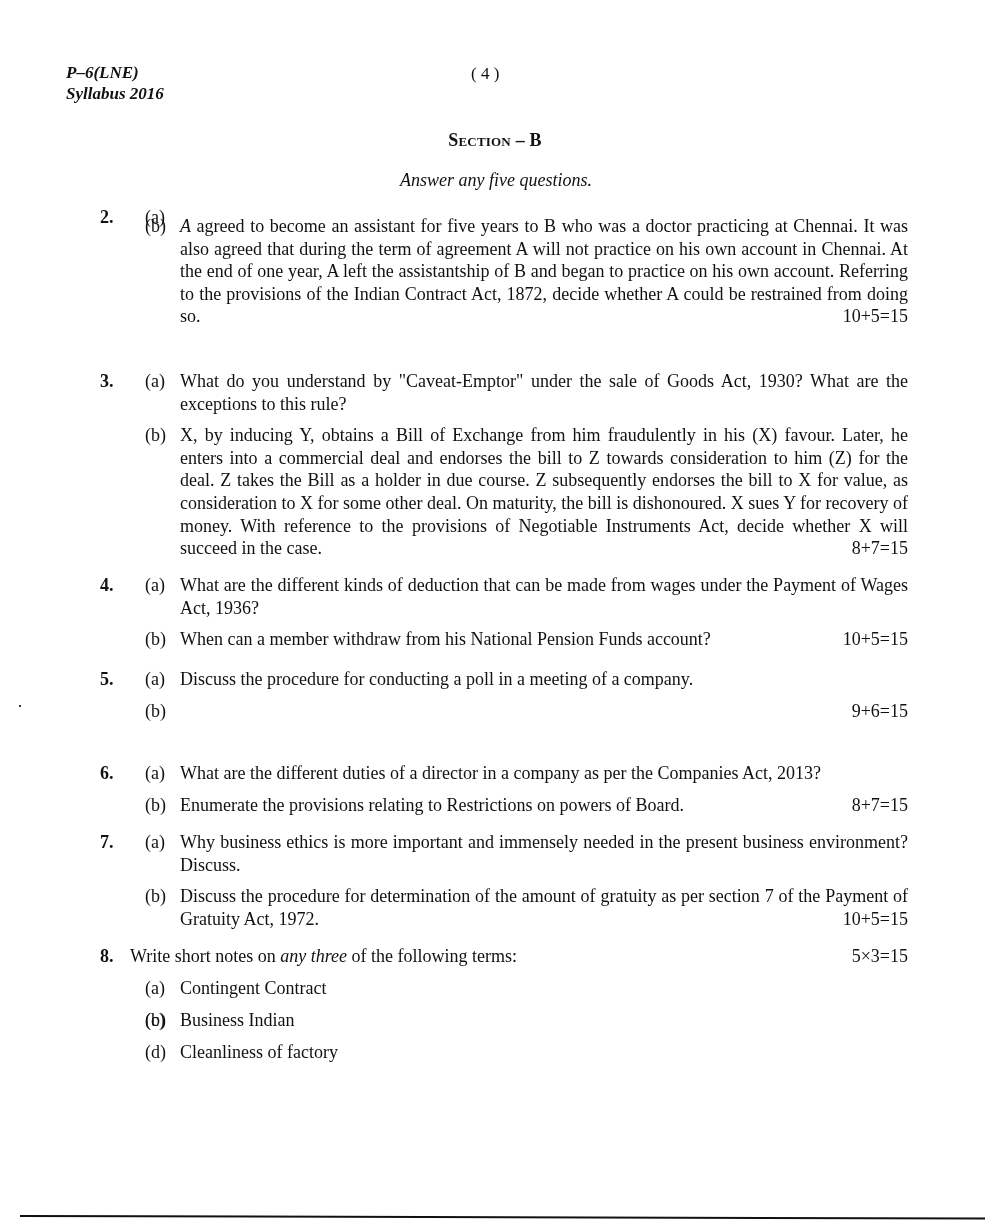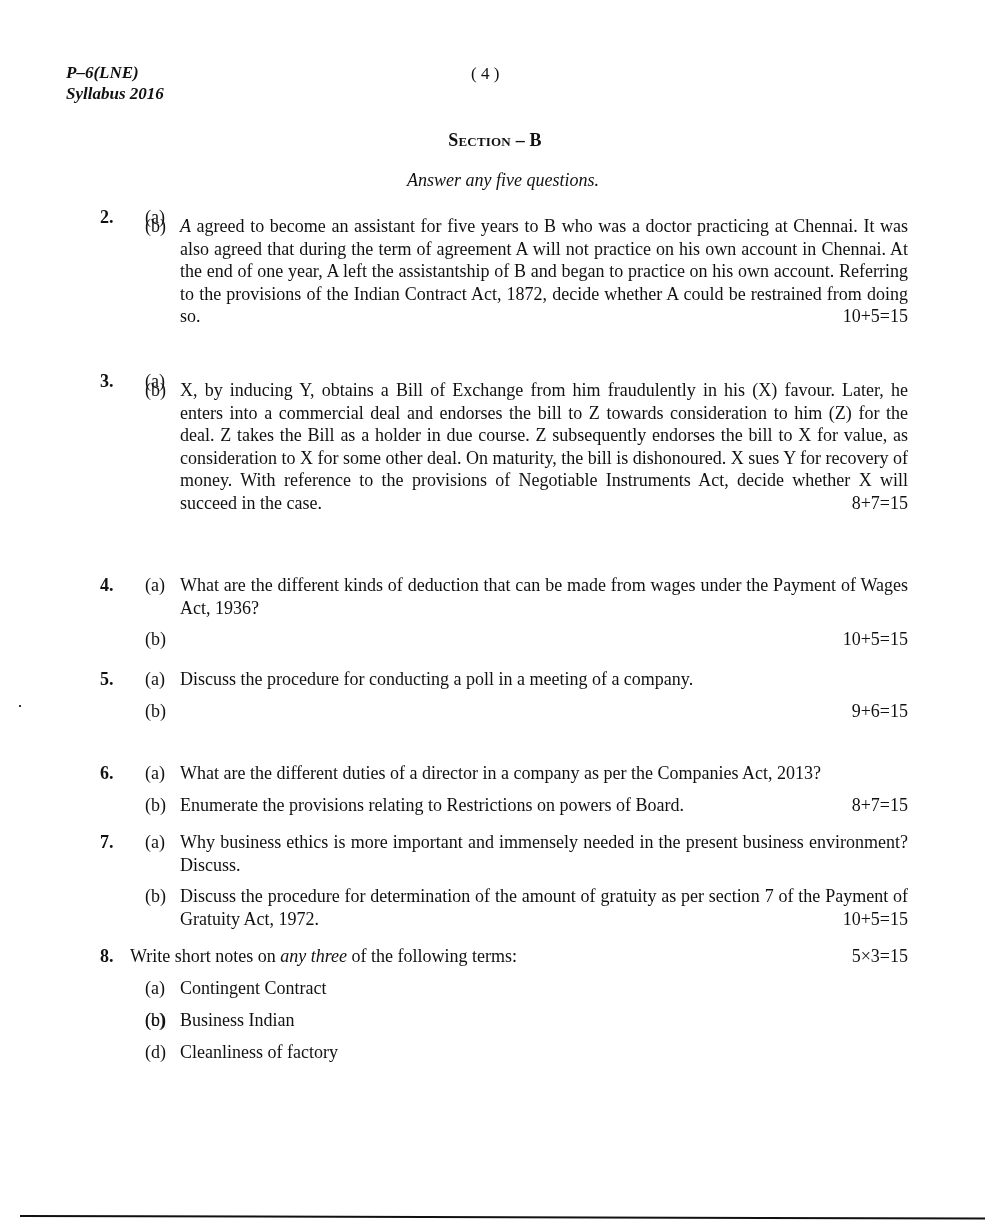--- a/index.html
+++ b/index.html
@@ -36,21 +36,21 @@
       width: 976px;
       top: 130px;
       text-align: center;
       font-weight: bold;
       font-size: 18px;
       font-variant: small-caps;
       letter-spacing: 0.2px;
     }
     .instruction {
       position: absolute;
-      left: 15px;
+      left: 8px;
       width: 976px;
       top: 170px;
       text-align: center;
       font-style: italic;
       font-size: 18px;
     }
     .question {
       position: absolute;
       left: 100px;
       width: 808px;
@@ -131,36 +131,37 @@
   <div class="part">
     <span class="part-label">(b)</span>
     <span class="italic">A</span><span> agreed to become an assistant for five years to B who was a doctor practicing at Chennai. It was also agreed that during the term of agreement A will not practice on his own account in Chennai. At the end of one year, A left the assistantship of B and began to practice on his own account. Referring to the provisions of the Indian Contract Act, 1872, decide whether A could be restrained from doing so.</span><span class="marks">10+5=15</span>
   </div>
 </div>
 
 <div class="question" style="top:370px;">
   <span class="q-num">3.</span>
   <div class="part">
     <span class="part-label">(a)</span>
+    <span>What do you understand by "Caveat-Emptor" under the sale of Goods Act, 1930? What are the exceptions to this rule?</span>
   </div>
   <div class="part">
     <span class="part-label">(b)</span>
     <span>X, by inducing Y, obtains a Bill of Exchange from him fraudulently in his (X) favour. Later, he enters into a commercial deal and endorses the bill to Z towards consideration to him (Z) for the deal. Z takes the Bill as a holder in due course. Z subsequently endorses the bill to X for value, as consideration to X for some other deal. On maturity, the bill is dishonoured. X sues Y for recovery of money. With reference to the provisions of Negotiable Instruments Act, decide whether X will succeed in the case.</span><span class="marks">8+7=15</span>
   </div>
 </div>
 
 <div class="question" style="top:574px;">
   <span class="q-num">4.</span>
   <div class="part">
     <span class="part-label">(a)</span>
     <span>What are the different kinds of deduction that can be made from wages under the Payment of Wages Act, 1936?</span>
   </div>
   <div class="part">
     <span class="part-label">(b)</span>
-    <span class="marks">10+5=15</span>
+    <span>When can a member withdraw from his National Pension Funds account?</span><span class="marks">10+5=15</span>
   </div>
 </div>
 
 <div class="question" style="top:668px;">
   <span class="q-num">5.</span>
   <div class="part">
     <span class="part-label">(a)</span>
     <span>Discuss the procedure for conducting a poll in a meeting of a company.</span>
   </div>
   <div class="part">

